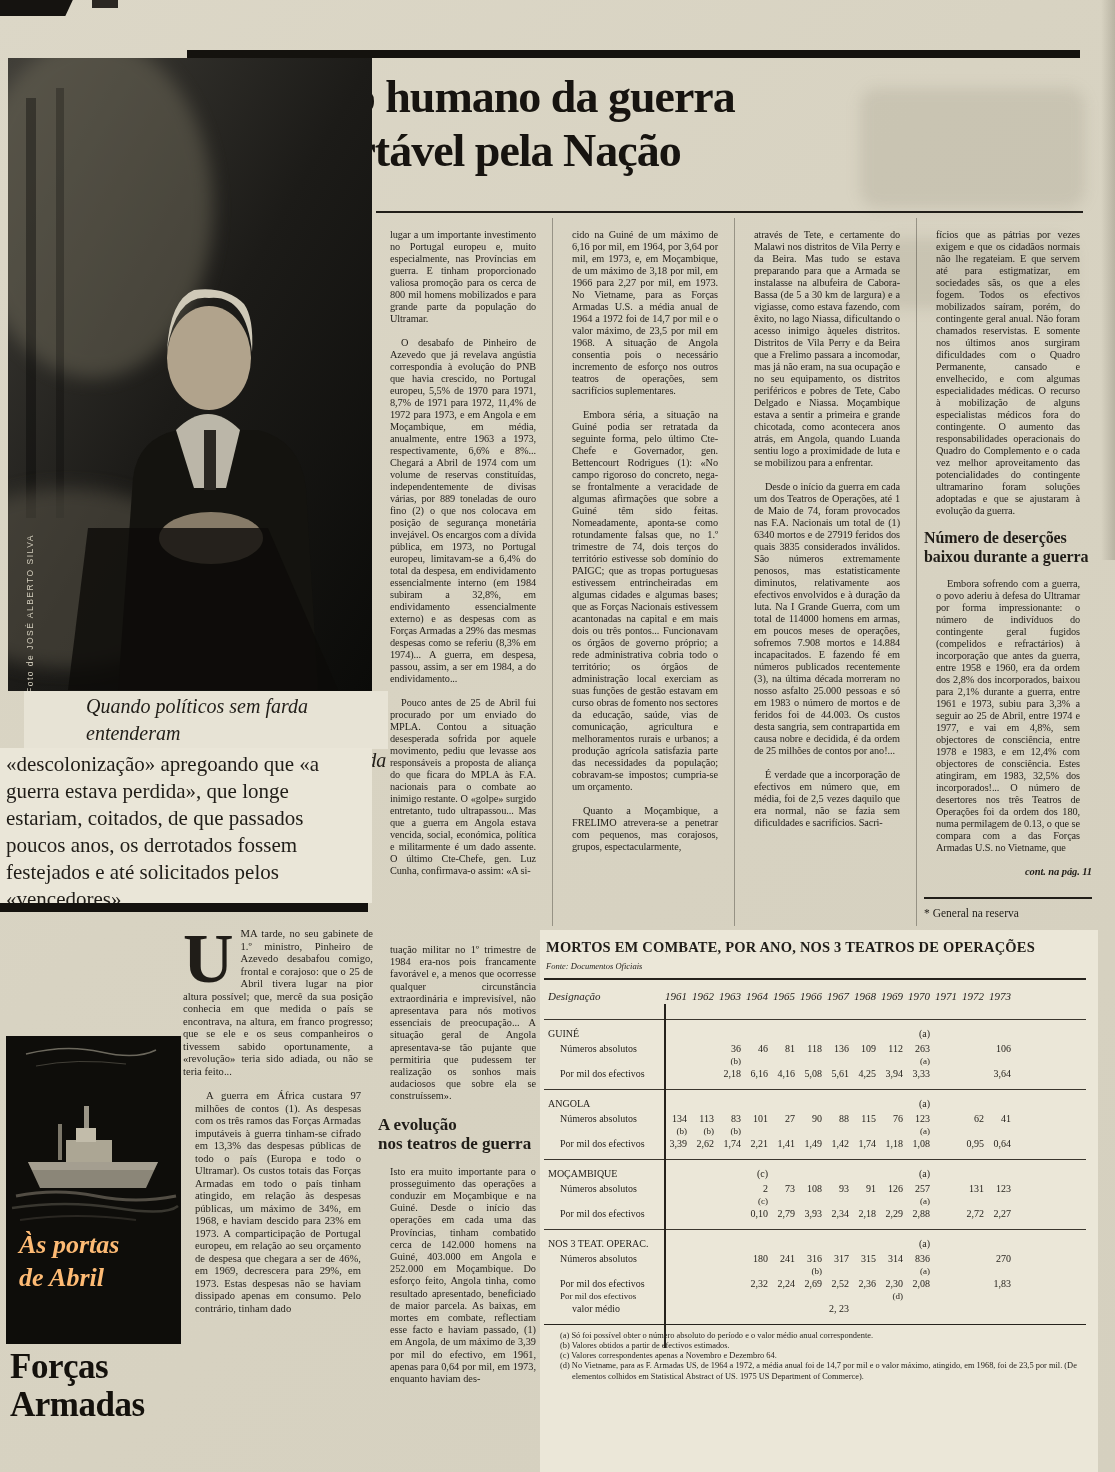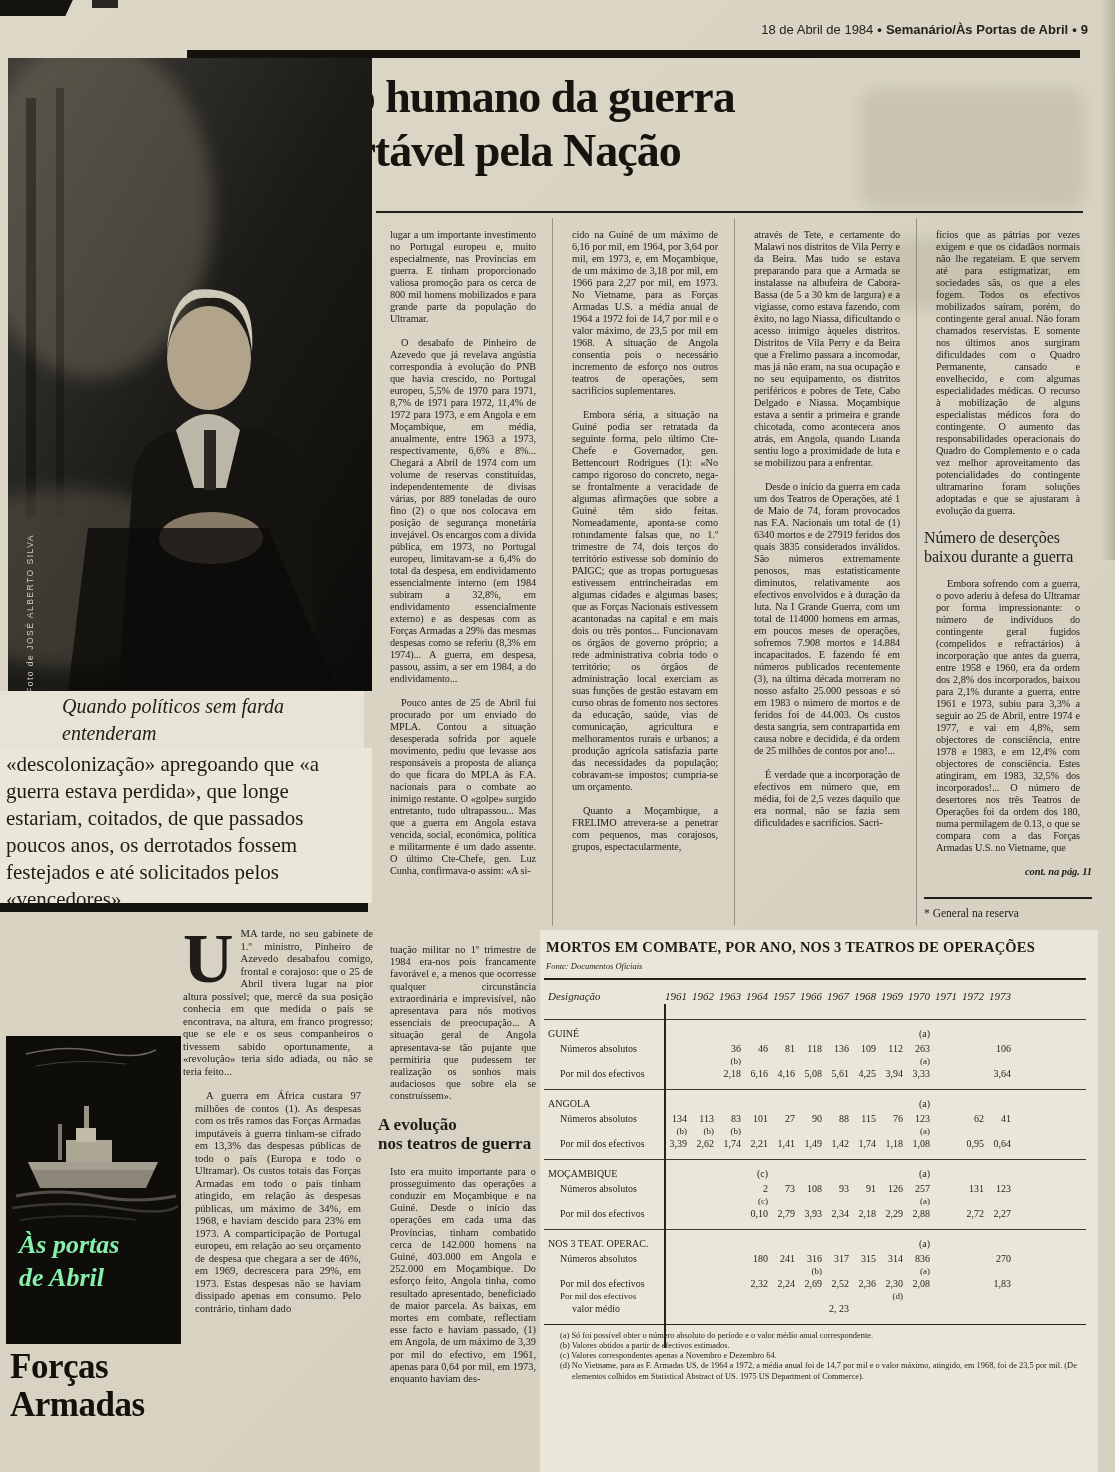--- a/index.html
+++ b/index.html
@@ -24,54 +24,54 @@
             font-size:46px;line-height:54px;letter-spacing:-1px;color:#171410;}
   .byline{position:absolute;left:360px;top:187px;width:470px;text-align:center;
           font-weight:bold;font-size:16.5px;}
   .rule-byline{position:absolute;left:376px;top:211px;width:707px;height:2px;background:#211e19;}
 
   
   .photo{position:absolute;left:8px;top:58px;width:364px;height:633px;background:#131311;overflow:hidden;}
   .photo-credit{position:absolute;left:-128px;top:480px;width:300px;transform:rotate(-90deg);
                 transform-origin:center;color:#d3cebd;font-size:8.5px;letter-spacing:1.5px;
                 font-family:"Liberation Sans",sans-serif;}
-  .caption{position:absolute;left:0;top:691px;width:364px;height:56px;background:#e7e3d5;
+  .caption{position:absolute;left:24px;top:691px;width:364px;height:56px;background:#e7e3d5;
            font-style:italic;font-size:20px;line-height:27px;padding-top:2px;}
   .caption .l1{padding-left:62px;}
   .caption .l2{padding-left:28px;}
   .pullquote{position:absolute;left:0;top:748px;width:372px;height:155px;background:#eae6d8;
              font-size:21px;line-height:27px;padding:3px 4px 0 6px;box-sizing:border-box;}
   .rule-quote{position:absolute;left:0;top:903px;width:368px;height:9px;background:#14120e;}
 
   
   .col{position:absolute;top:217px;height:710px;width:170px;overflow:hidden;
        text-align:justify;font-size:10.3px;line-height:12px;letter-spacing:-0.1px;}
   .c1{left:378px;}.c2{left:560px;}.c3{left:742px;}.c4{left:924px;width:168px;height:678px;}
   .col p,.flow p{margin:12px;text-indent:11px;}
   .col p.flush,.flow p.flush{text-indent:0;}
   .vsep{position:absolute;top:218px;height:708px;width:1px;background:rgba(45,42,35,.38);}
   .v1{left:552px;}.v2{left:734px;}.v3{left:916px;}
-  .colhead{font-weight:normal;font-size:16px;line-height:18.5px;margin:7px 0 4px;text-align:left;text-indent:0;}
+  .colhead{font-weight:bold;font-size:16px;line-height:18.5px;margin:7px 0 4px;text-align:left;text-indent:0;}
   .cont-line{text-align:right;font-style:italic;font-weight:bold;font-size:10.5px;margin-top:2px;}
   .author-note{position:absolute;left:924px;top:897px;width:168px;border-top:2px solid #211e19;
                padding-top:8px;font-size:11.5px;}
 
   
   .leftcol{position:absolute;left:183px;top:928px;width:190px;height:502px;overflow:hidden;
            text-align:justify;font-size:10.6px;line-height:12.5px;}
   .dropcap{float:left;font-size:70px;line-height:52px;font-weight:bold;margin:5px 7px 0 0;}
 
   
   .evocol{position:absolute;left:378px;top:932px;width:170px;height:538px;overflow:hidden;
           text-align:justify;font-size:10.3px;line-height:12.2px;}
   .evohead{font-weight:bold;font-size:17px;line-height:19.5px;margin:10px 0 5px;text-align:left;}
 
   
   .promo{position:absolute;left:6px;top:1036px;width:175px;height:308px;background:#0e0d0a;overflow:hidden;}
-  .promo-title{position:absolute;left:13px;top:192px;color:#86efac;font-style:italic;
+  .promo-title{position:absolute;left:13px;top:192px;color:#fdba74;font-style:italic;
                font-weight:bold;font-size:26px;line-height:33px;}
   .fa-title{position:absolute;left:10px;top:1348px;font-weight:bold;font-size:35px;line-height:38px;
             letter-spacing:-0.5px;color:#14110c;}
 
   
   .tpanel{position:absolute;left:540px;top:930px;width:558px;height:614px;background:#ebe7d8;
           box-sizing:border-box;}
   .tp-title{margin:9px 0 0 6px;font-weight:bold;font-size:14.5px;letter-spacing:.2px;}
   .tp-fonte{margin:5px 0 0 6px;font-size:8.5px;font-style:italic;}
   .tp-rule{height:2px;background:#26231d;width:542px;margin:7px 0 0 4px;}
@@ -92,23 +92,20 @@
 <body>
 
 <div class="sheet">
 
   <div class="mark1"></div>
   <div class="mark2"></div>
   <div class="ghost g1"></div>
   <div class="ghost g2"></div>
   <div class="edge-r"></div>
 
-  <div class="masthead">
-    <span>18 de Abril de 1984</span><span class="bullet">•</span><span class="bold">Semanário/Às Portas de Abril</span><span class="bullet">•</span><span class="bold">9</span>
-  </div>
   <div class="rule-top"></div>
 
   <div class="headline">
     <div>O esforço humano da guerra</div>
     <div>era suportável pela Nação</div>
   </div>
   <div class="rule-byline"></div>
 
   <div class="photo">
     <svg width="364" height="633" viewBox="0 0 364 633">
@@ -226,21 +223,21 @@
     <div class="tp-title">MORTOS EM COMBATE, POR ANO, NOS 3 TEATROS DE OPERAÇÕES</div>
     <div class="tp-fonte"><span>Fonte: </span><span>Documentos Oficiais</span></div>
     <div class="tp-rule"></div>
     <div id="combat-table">
         <div class="trow thead">
           <div class="tlabel">Designação</div>
           <div class="tcell year">1961</div>
           <div class="tcell year">1962</div>
           <div class="tcell year">1963</div>
           <div class="tcell year">1964</div>
-          <div class="tcell year">1957</div>
+          <div class="tcell year">1965</div>
           <div class="tcell year">1966</div>
           <div class="tcell year">1967</div>
           <div class="tcell year">1968</div>
           <div class="tcell year">1969</div>
           <div class="tcell year">1970</div>
           <div class="tcell year">1971</div>
           <div class="tcell year">1972</div>
           <div class="tcell year">1973</div>
         </div>
         <div class="tsep"></div>

